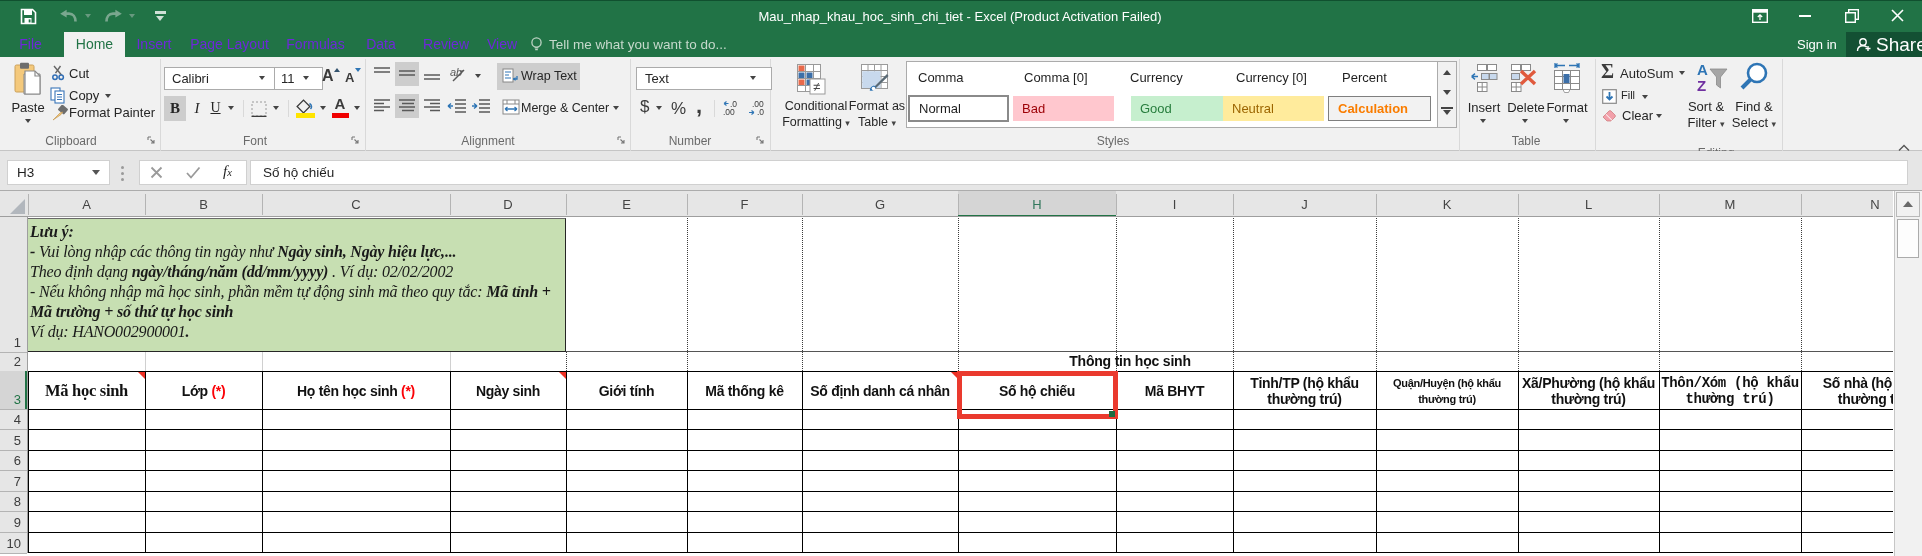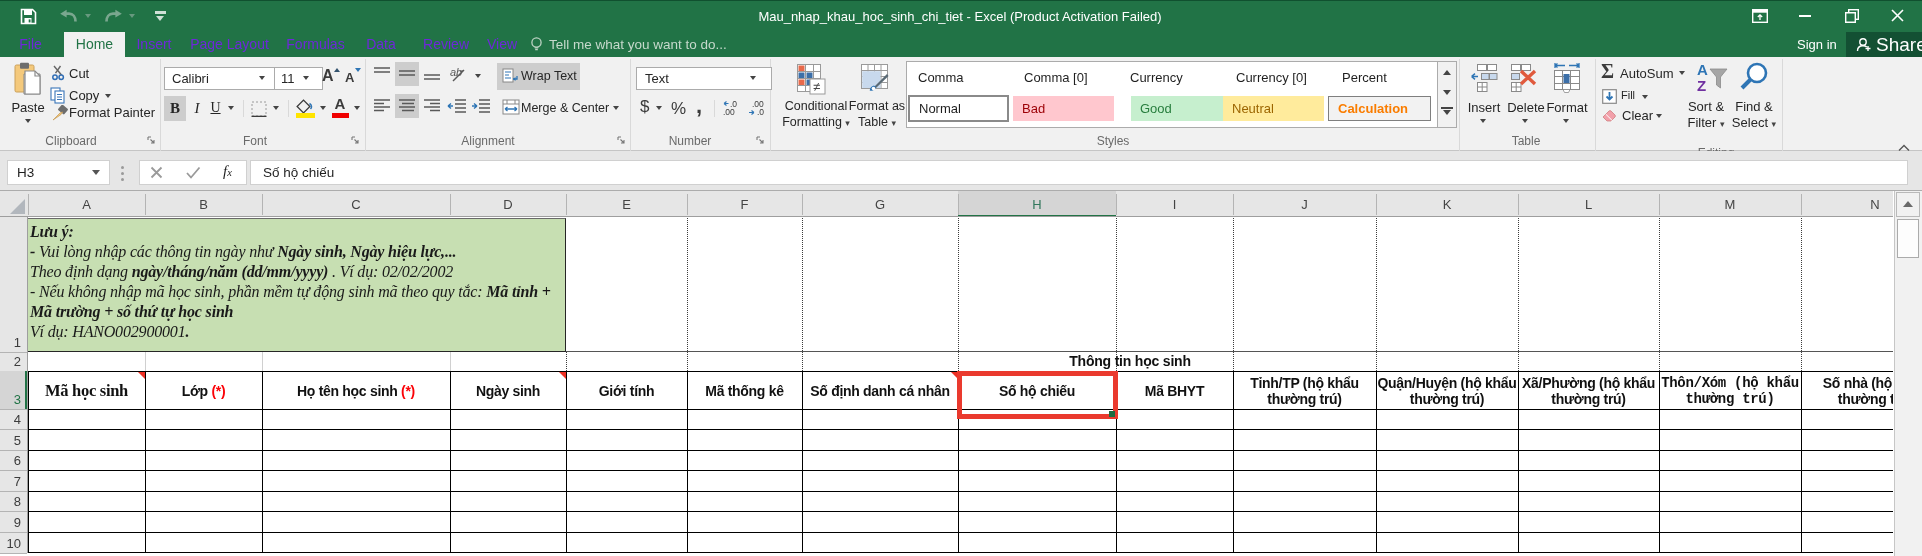--- a/index.html
+++ b/index.html
@@ -473,21 +473,21 @@
 <div class="hdr" style="left:262px;top:372px;width:188px;height:37px;">
       <span>Họ tên học sinh <span style="color:#fb0207;">(*)</span></span>
     </div>
 <div class="hdr" style="left:450px;top:372px;width:116px;height:37px;">Ngày sinh</div>
 <div class="hdr" style="left:566px;top:372px;width:121px;height:37px;">Giới tính</div>
 <div class="hdr" style="left:687px;top:372px;width:115px;height:37px;">Mã thống kê</div>
 <div class="hdr" style="left:802px;top:372px;width:156px;height:37px;">Số định danh cá nhân</div>
 <div class="hdr" style="left:958px;top:372px;width:158px;height:37px;">Số hộ chiếu</div>
 <div class="hdr" style="left:1116px;top:372px;width:117px;height:37px;">Mã BHYT</div>
 <div class="hdr" style="left:1233px;top:372px;width:143px;height:37px;">Tỉnh/TP (hộ khẩu<br>thường trú)</div>
-<div class="hdr" style="left:1376px;top:372px;width:142px;height:37px;font-size:14px;">Quận/Huyện (hộ khẩu<br>thường trú)</div>
+<div class="hdr" style="left:1376px;top:372px;width:142px;height:37px;font-size:11px;">Quận/Huyện (hộ khẩu<br>thường trú)</div>
 <div class="hdr" style="left:1518px;top:372px;width:141px;height:37px;">Xã/Phường (hộ khẩu<br>thường trú)</div>
 <div class="hdr" style="left:1659px;top:372px;width:142px;height:37px;font-family:Liberation Mono, monospace;">Thôn/Xóm (hộ khẩu<br>thường trú)</div>
 <div class="hdr" style="left:1801px;top:372px;width:148px;height:37px;clip-path:inset(0 56px 0 0);">Số nhà (hộ khẩu<br>thường trú)</div>
 <div class="tri" style="left:138px;top:372px;"></div>
 <div class="tri" style="left:559px;top:372px;"></div>
 <div class="tri" style="left:951px;top:372px;"></div>
 <div class="abs" style="left:957px;top:371px;width:161px;height:48px;border:5px solid #ea3a2e;box-sizing:border-box;"></div>
 <div class="abs" style="left:1109px;top:411px;width:6px;height:6px;background:#1e6b40;"></div>
 <div class="abs" style="left:1894px;top:191px;width:28px;height:365px;background:#f1f1f1;"></div>
 <div class="abs" style="left:1894px;top:191px;width:1px;height:365px;background:#c6c6c6;"></div>

